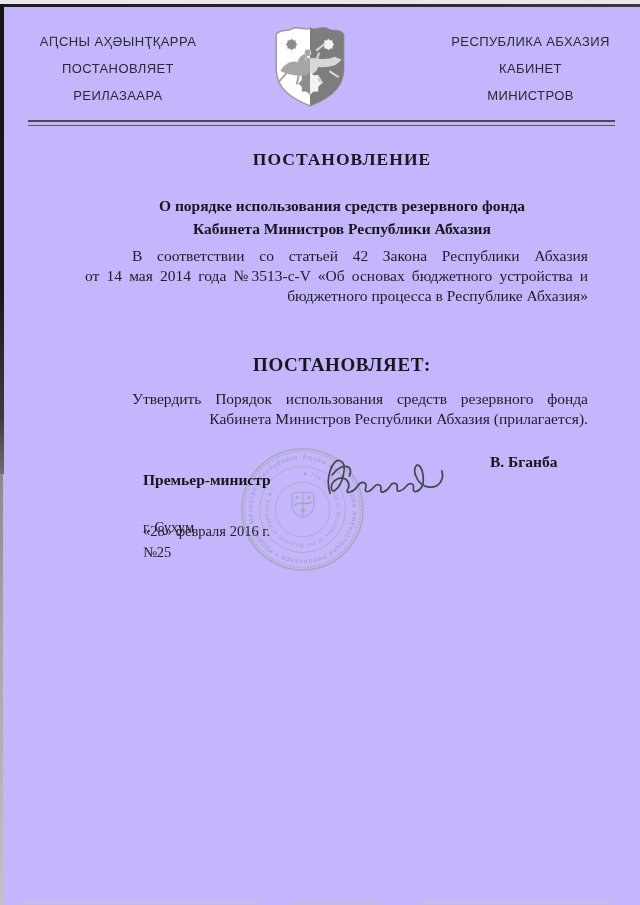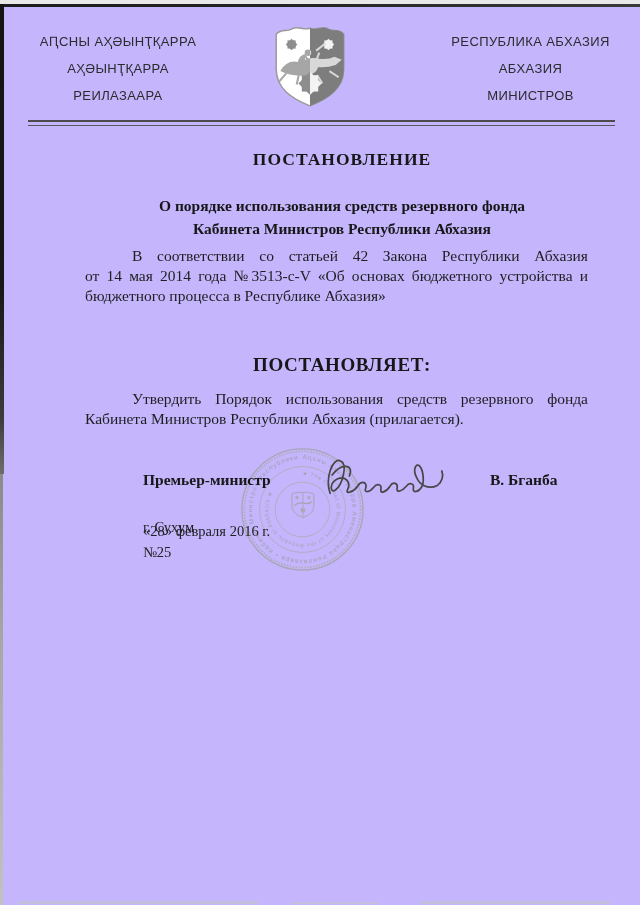--- a/index.html
+++ b/index.html
@@ -32,47 +32,47 @@
   .cblock{position:absolute;left:88px;width:508px;text-align:center;}
   .doc-title{top:145px;font-size:17.5px;font-weight:bold;letter-spacing:1px;color:#171717;}
   .doc-subject{top:190px;font-size:15.5px;font-weight:bold;line-height:23px;color:#171717;}
   .issuer{top:314px;font-size:15.5px;font-weight:bold;color:#171717;}
   .decree{top:350px;font-size:19px;font-weight:bold;letter-spacing:.6px;color:#171717;}
 
   
   .para{position:absolute;left:85px;width:503px;font-size:15.5px;line-height:20px;}
   .p1{top:242px;} .p2{top:385px;}
   .jline{text-align:justify;text-align-last:justify;}
-  .lline{text-align:left;}
+  .lline{text-align:right;}
   .indent{text-indent:47px;}
 
   
   .sig-label{position:absolute;left:143px;top:467px;font-size:15.5px;font-weight:bold;color:#171717;}
-  .sig-name{position:absolute;left:490px;top:467px;font-size:15.5px;font-weight:bold;color:#171717;text-align:right;}
+  .sig-name{position:absolute;left:490px;top:449px;font-size:15.5px;font-weight:bold;color:#171717;text-align:right;}
   .meta{position:absolute;left:143px;font-size:14.5px;color:#222;}
   .city{top:515px;} .date{top:519px;} .number{top:540px;}
 
   .stamp{position:absolute;left:239px;top:442px;width:127px;height:127px;opacity:.8;}
   .signature{position:absolute;left:323px;top:447px;width:132px;height:48px;}
 </style>
 </head>
 <body>
 
 <div id="page">
 
   <div class="scan-top"></div>
   <div class="scan-left-dark"></div>
   <div class="scan-left-light"></div>
   <div class="smudge" style="left:18px;top:897px;width:240px;height:3px;"></div>
   <div class="smudge" style="left:290px;top:898px;width:90px;height:2px;"></div>
   <div class="smudge" style="left:420px;top:897px;width:190px;height:3px;"></div>
 
   <div class="hdr-col hdr-left">
     <div>АԤСНЫ АҲӘЫНҬҚАРРА</div>
-    <div>АҲӘЫНҬҚАРРА</div>
+    <div>ПОСТАНОВЛЯЕТ</div>
     <div>РЕИЛАЗААРА</div>
   </div>
 
   <div class="emblem">
     <svg viewBox="0 0 82 84" width="84" height="86" aria-hidden="true">
       <defs>
         <clipPath id="em-r">
             <rect x="41" y="0" width="41" height="84"></rect>
           </clipPath>
         <clipPath id="em-l">
@@ -115,21 +115,21 @@
         <g transform="translate(41,58)" fill="#f3f3f3">
           <rect x="-8" y="-8" width="16" height="16"></rect>
             <rect x="-8" y="-8" width="16" height="16" transform="rotate(45)"></rect>
         </g>
       </g>
     </svg>
   </div>
 
   <div class="hdr-col hdr-right">
     <div>РЕСПУБЛИКА АБХАЗИЯ</div>
-    <div>АБХАЗИЯ</div>
+    <div>КАБИНЕТ</div>
     <div>МИНИСТРОВ</div>
   </div>
 
   <div class="rule"></div>
 
   <div class="cblock doc-title">ПОСТАНОВЛЕНИЕ</div>
   <div class="cblock doc-subject">
     <div>О порядке использования средств резервного фонда</div>
     <div>Кабинета Министров Республики Абхазия</div>
   </div>

